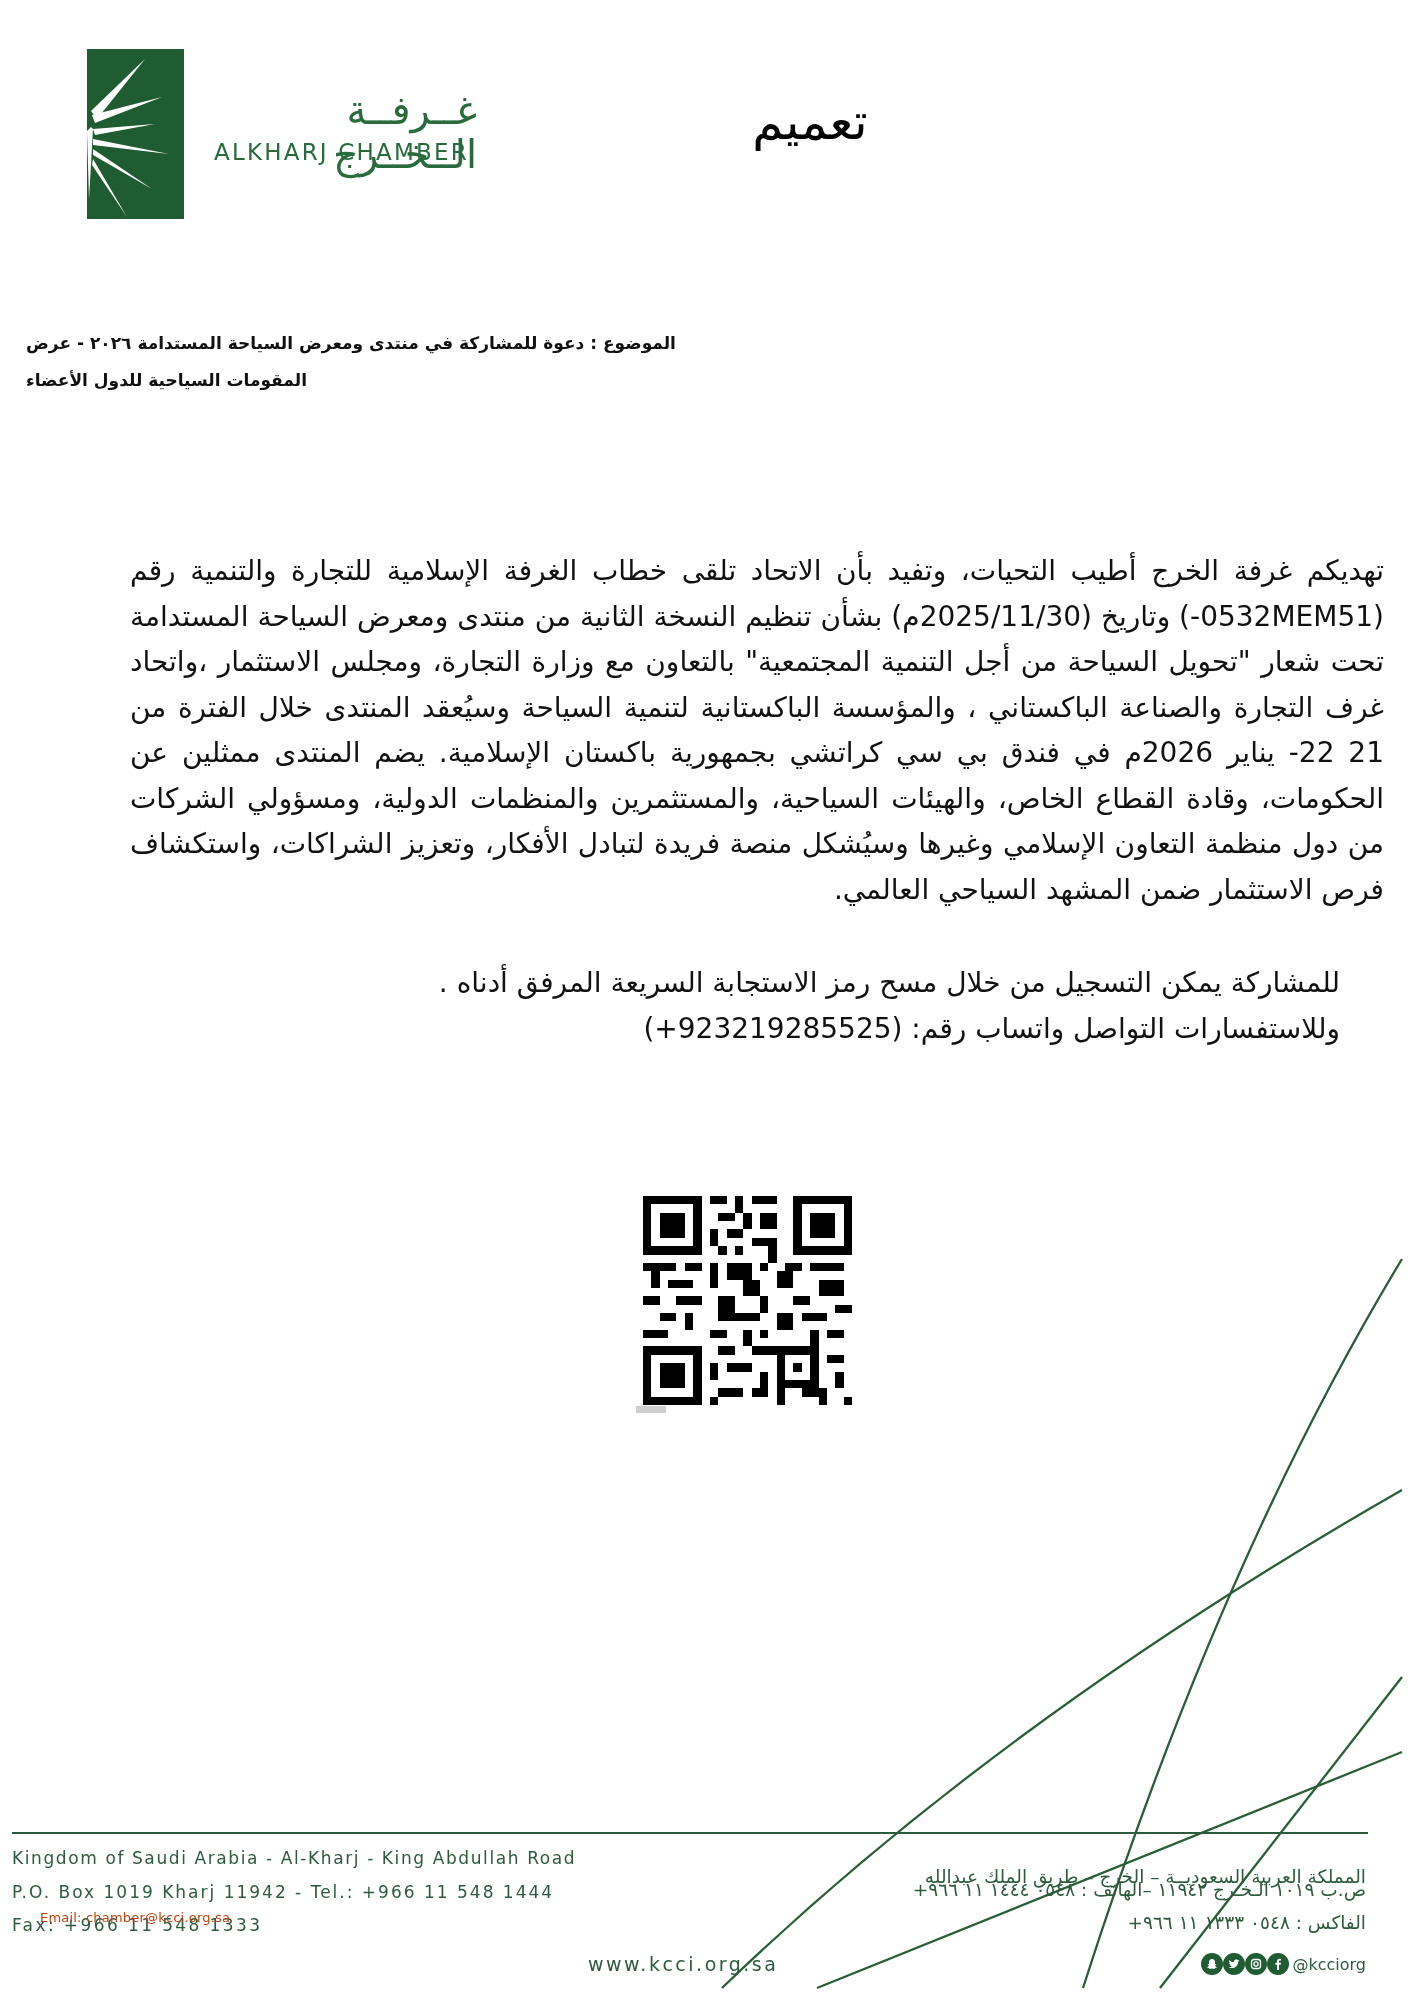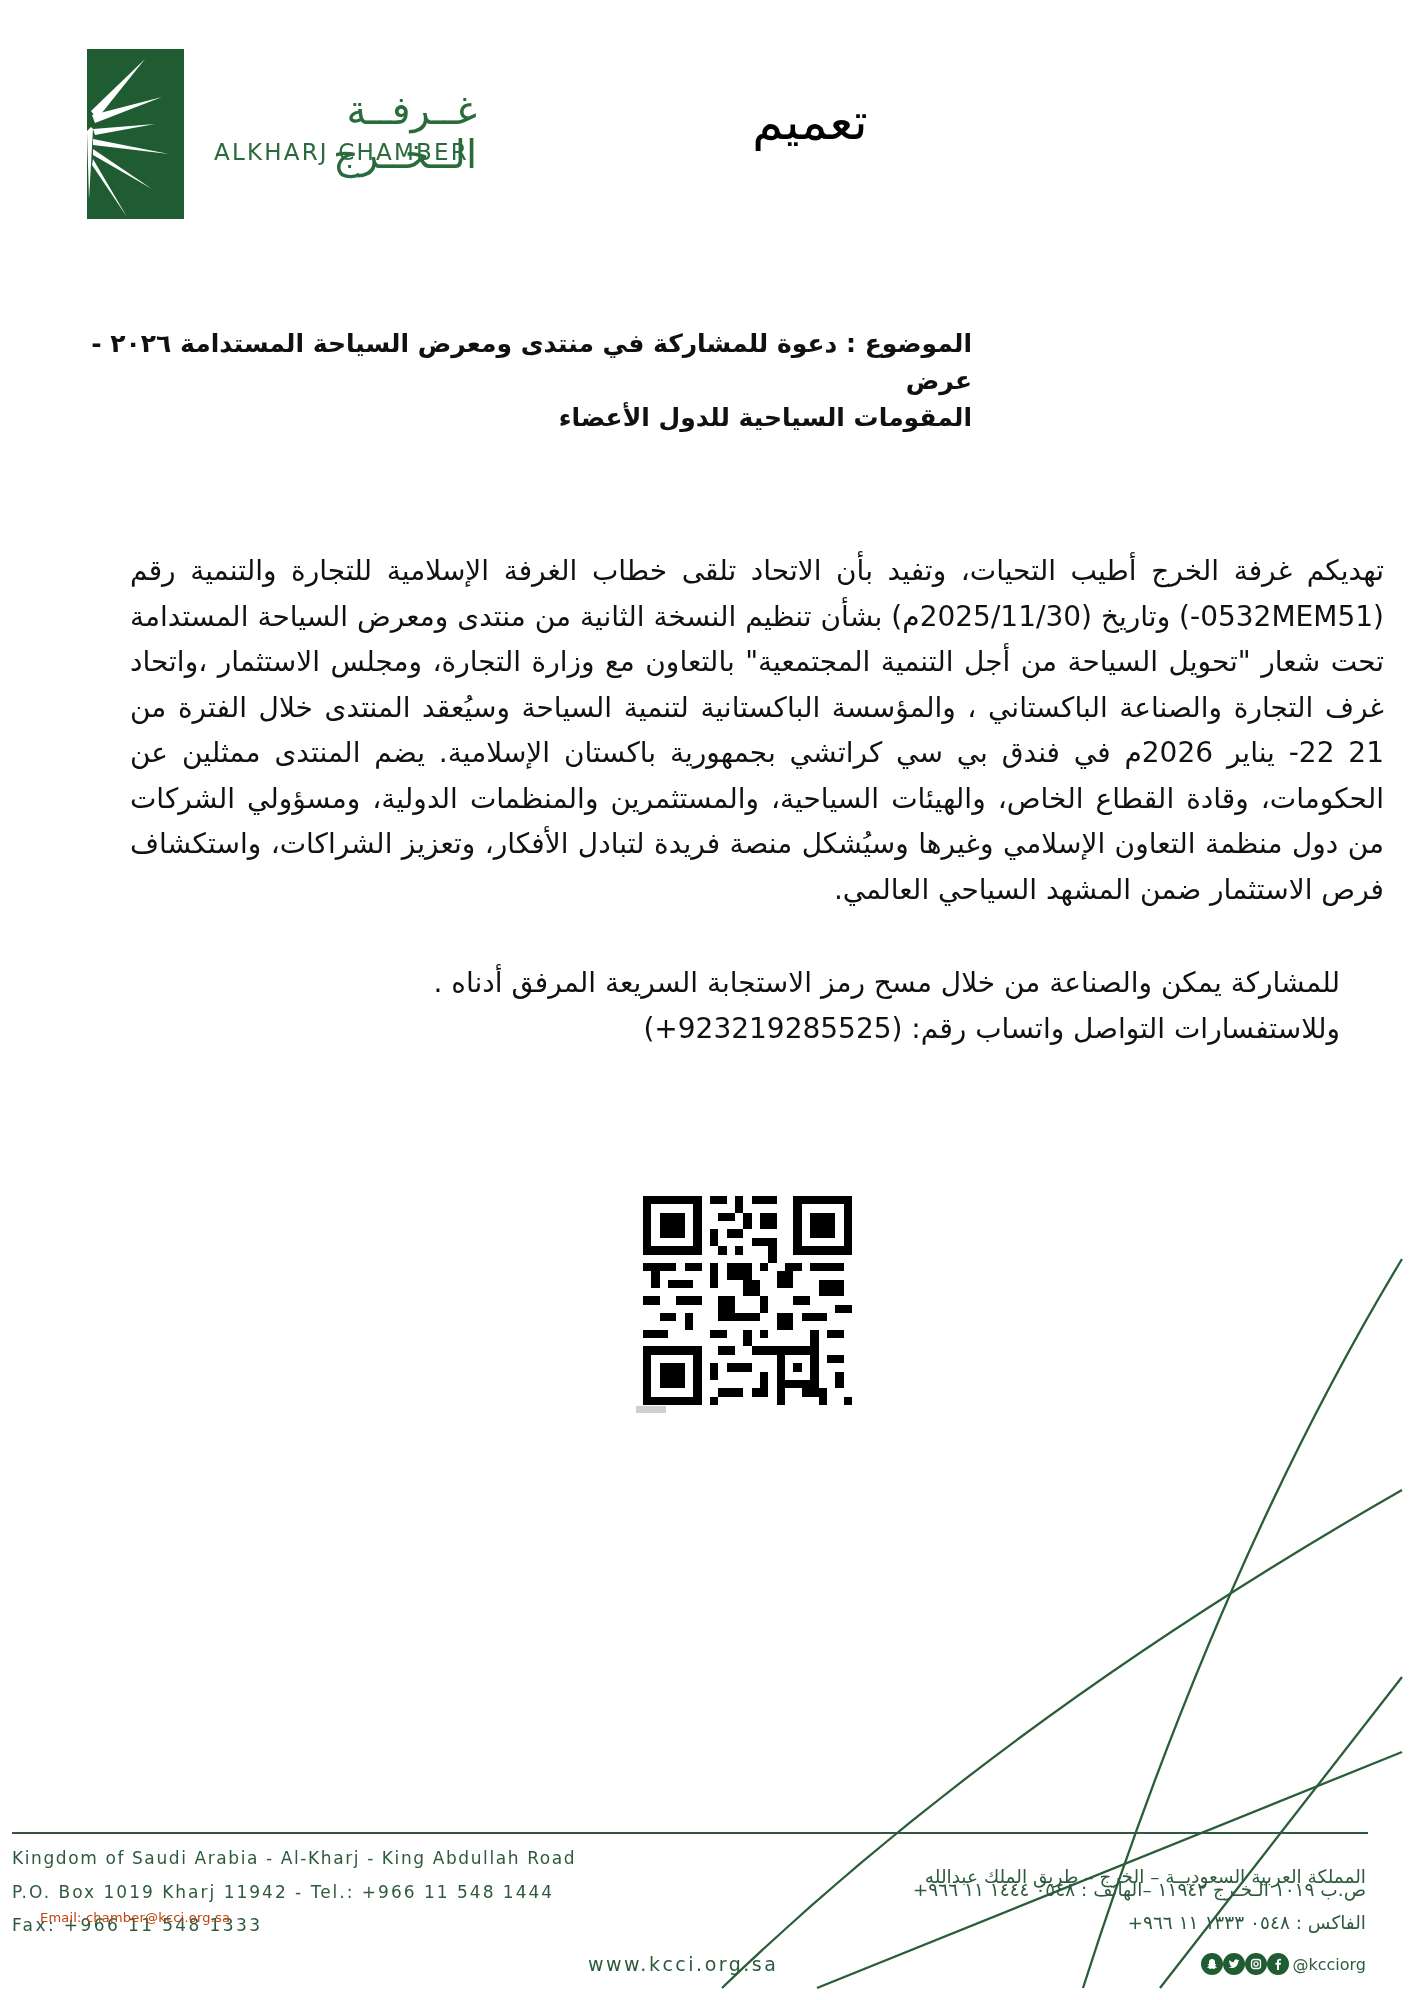--- a/index.html
+++ b/index.html
@@ -7,21 +7,21 @@
   .abs { position: absolute; }
 
   
   .logo-box { left: 87px; top: 49px; width: 97px; height: 170px; background: #1f5c32; }
   .logo-box svg { width: 100%; height: 100%; display: block; }
   .logo-ar { left: 212px; top: 88px; width: 265px; text-align: right; direction: rtl; font-family: "DejaVu Sans", sans-serif; font-size: 40px; color: #2a6b3d; letter-spacing: 2px; line-height: 44px; }
   .logo-en { left: 214px; top: 138px; font-family: "DejaVu Sans", sans-serif; font-size: 23px; color: #2a6b3d; letter-spacing: 2.2px; line-height: 28px; }
   .title { left: 700px; top: 92px; width: 220px; text-align: center; direction: rtl; font-family: "DejaVu Sans", sans-serif; font-size: 50px; line-height: 60px; color: #000; }
 
   
-  .subject { left: 26px; top: 325px; width: 946px; direction: rtl; text-align: right; font-family: "DejaVu Sans", sans-serif; font-weight: bold; font-size: 25px; line-height: 37px; color: #111; }
+  .subject { left: 26px; top: 325px; width: 946px; direction: rtl; text-align: left; font-family: "DejaVu Sans", sans-serif; font-weight: bold; font-size: 17px; line-height: 37px; color: #111; }
 
   
   .body-text { left: 86px; top: 548px; width: 1254px; direction: rtl; text-align: justify; text-align-last: right; font-family: "DejaVu Sans", sans-serif; font-size: 28px; line-height: 45.5px; color: #111; margin-left: 44px; }
   .body-line { display: block; text-align: right; direction: rtl; font-family: "DejaVu Sans", sans-serif; font-size: 28px; line-height: 45.5px; color: #111; }
   .body-extra { left: 86px; top: 960px; width: 1254px; }
   .ltr { direction: ltr; unicode-bidi: embed; }
 
   
   .qr { left: 643px; top: 1195px; width: 209px; height: 211px; }
   .qr-mark { left: 636px; top: 1406px; width: 30px; height: 7px; background: #cfcfcf; }
@@ -76,21 +76,21 @@
 <div class="abs title">تعميم</div>
 
 <div class="abs subject">
   <div>الموضوع : دعوة للمشاركة في منتدى ومعرض السياحة المستدامة ٢٠٢٦ - عرض</div>
   <div>المقومات السياحية للدول الأعضاء</div>
 </div>
 
 <div class="abs body-text">تهديكم غرفة الخرج أطيب التحيات، وتفيد بأن الاتحاد تلقى خطاب الغرفة الإسلامية للتجارة والتنمية رقم (0532MEM51-) وتاريخ (2025/11/30م) بشأن تنظيم النسخة الثانية من منتدى ومعرض السياحة المستدامة تحت شعار "تحويل السياحة من أجل التنمية المجتمعية" بالتعاون مع وزارة التجارة، ومجلس الاستثمار ،واتحاد غرف التجارة والصناعة الباكستاني ، والمؤسسة الباكستانية لتنمية السياحة وسيُعقد المنتدى خلال الفترة من 21 22- يناير 2026م في فندق بي سي كراتشي بجمهورية باكستان الإسلامية. يضم المنتدى ممثلين عن الحكومات، وقادة القطاع الخاص، والهيئات السياحية، والمستثمرين والمنظمات الدولية، ومسؤولي الشركات من دول منظمة التعاون الإسلامي وغيرها وسيُشكل منصة فريدة لتبادل الأفكار، وتعزيز الشراكات، واستكشاف فرص الاستثمار ضمن المشهد السياحي العالمي.</div>
 
 <div class="abs body-extra">
-  <span class="body-line">للمشاركة يمكن والصناعة من خلال مسح رمز الاستجابة السريعة المرفق أدناه .</span>
+  <span class="body-line">للمشاركة يمكن التسجيل من خلال مسح رمز الاستجابة السريعة المرفق أدناه .</span>
   <span class="body-line"><span>وللاستفسارات التواصل واتساب رقم: </span><span class="ltr">(+923219285525)</span></span>
 </div>
 
 <svg class="abs qr" viewBox="0 0 25 25" shape-rendering="crispEdges" xmlns="http://www.w3.org/2000/svg">
   <rect width="25" height="25" fill="#fff"></rect>
   <g fill="#000">
 
     <path d="M0 0h7v7h-7z M1 1v5h5v-5z" fill-rule="evenodd"></path>
     <rect x="2" y="2" width="3" height="3"></rect>
     <path d="M18 0h7v7h-7z M19 1v5h5v-5z" fill-rule="evenodd"></path>

